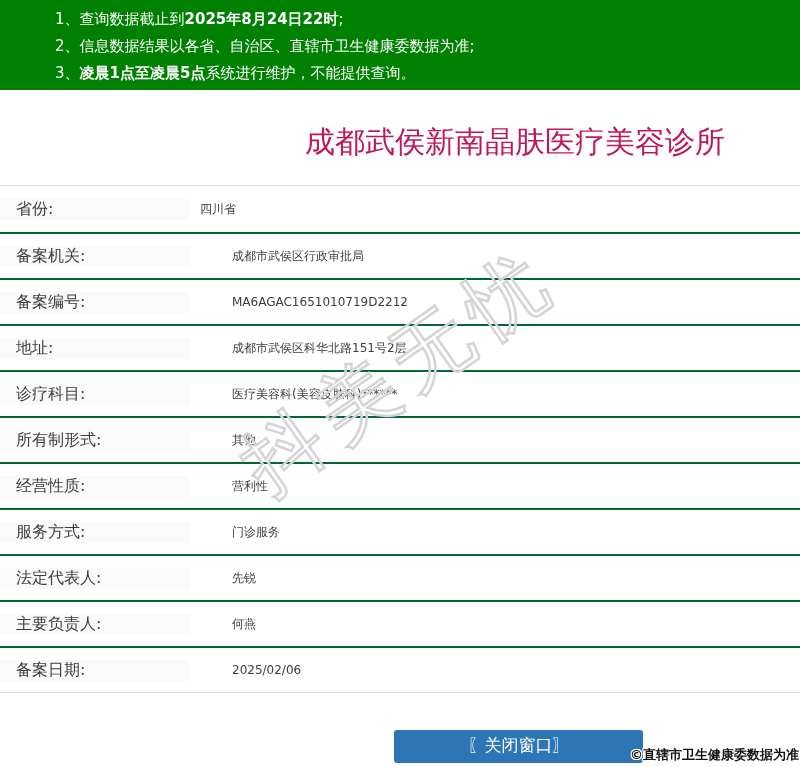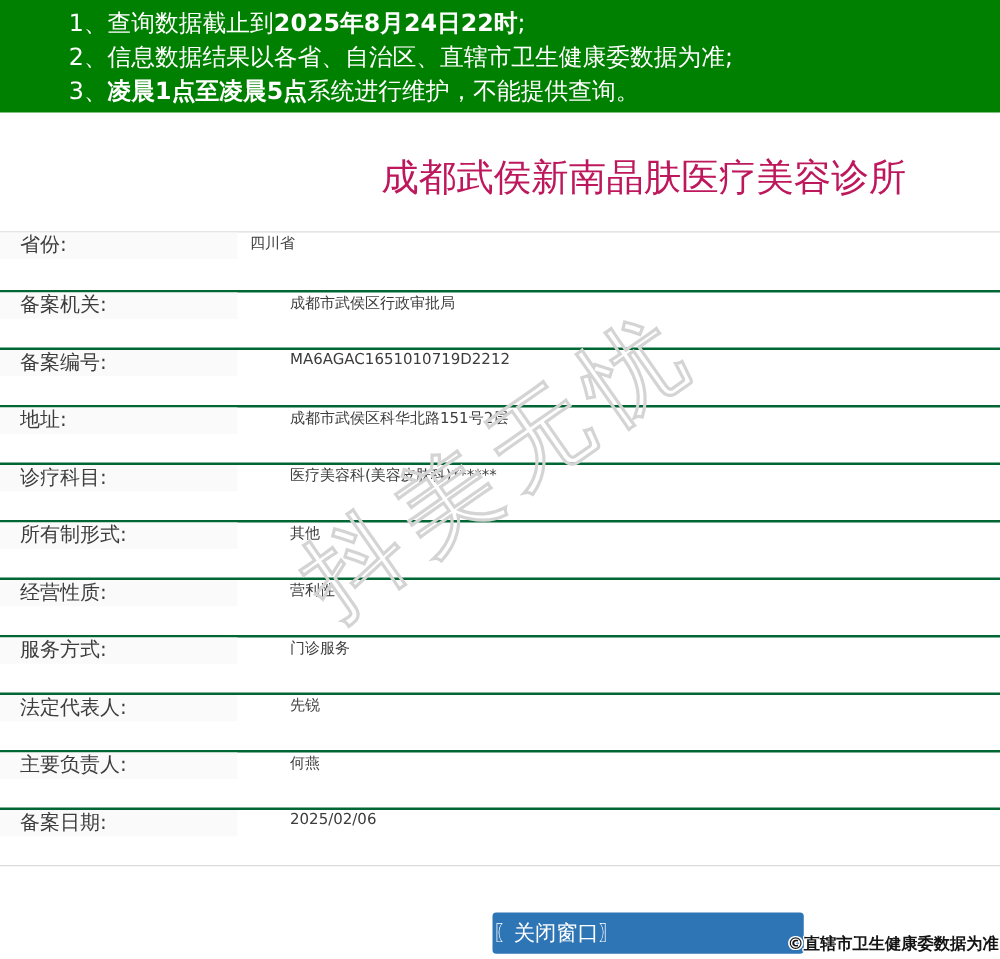--- a/index.html
+++ b/index.html
@@ -13,21 +13,21 @@
   
   .banner {
     position: absolute; top: 0; left: 0;
     width: 100%; height: 90px;
     background: #008000;
     color: #ffffff;
     padding: 6px 0 0 55px;
     z-index: 1;
   }
   .banner .line {
-    font-size: 19px;
+    font-size: 15px;
     line-height: 27px;
     white-space: nowrap;
   }
   .banner .line b { font-weight: bold; }
 
   
   .title {
     position: absolute;
     top: 122px;
     left: 515px;
@@ -44,21 +44,21 @@
     position: absolute;
     top: 185px; left: 0;
     width: 100%;
     border-top: 1px solid #dcdcdc;
     border-bottom: 1px solid #dcdcdc;
     z-index: 2;
   }
   .row {
     display: flex;
     height: 46px;
-    align-items: flex-start;
+    align-items: center;
   }
   .row + .row { border-top: 2px solid #006633; gap: 32px; }
   .cell-label {
     width: 190px;
     flex: 0 0 190px;
     background: #fafafa;
     display: flex;
     align-items: center;
     padding-left: 16px;
     font-size: 16px;
@@ -76,22 +76,22 @@
   
   .close-btn {
     position: absolute;
     top: 730px; left: 394px;
     width: 249px; height: 33px;
     background: #2e75b6;
     border: none;
     border-radius: 3px;
     color: #ffffff;
     font-size: 17px;
-    font-family: Liberation Sans, sans-serif;
-    text-align: left;
+    font-family: Liberation Mono, monospace;
+    text-align: center;
     line-height: 33px;
     cursor: pointer;
     z-index: 3;
   }
 
   
   .wm-diag {
     position: absolute;
     left: 400px; top: 372px;
     transform: translate(-50%, -50%) rotate(-35deg);

